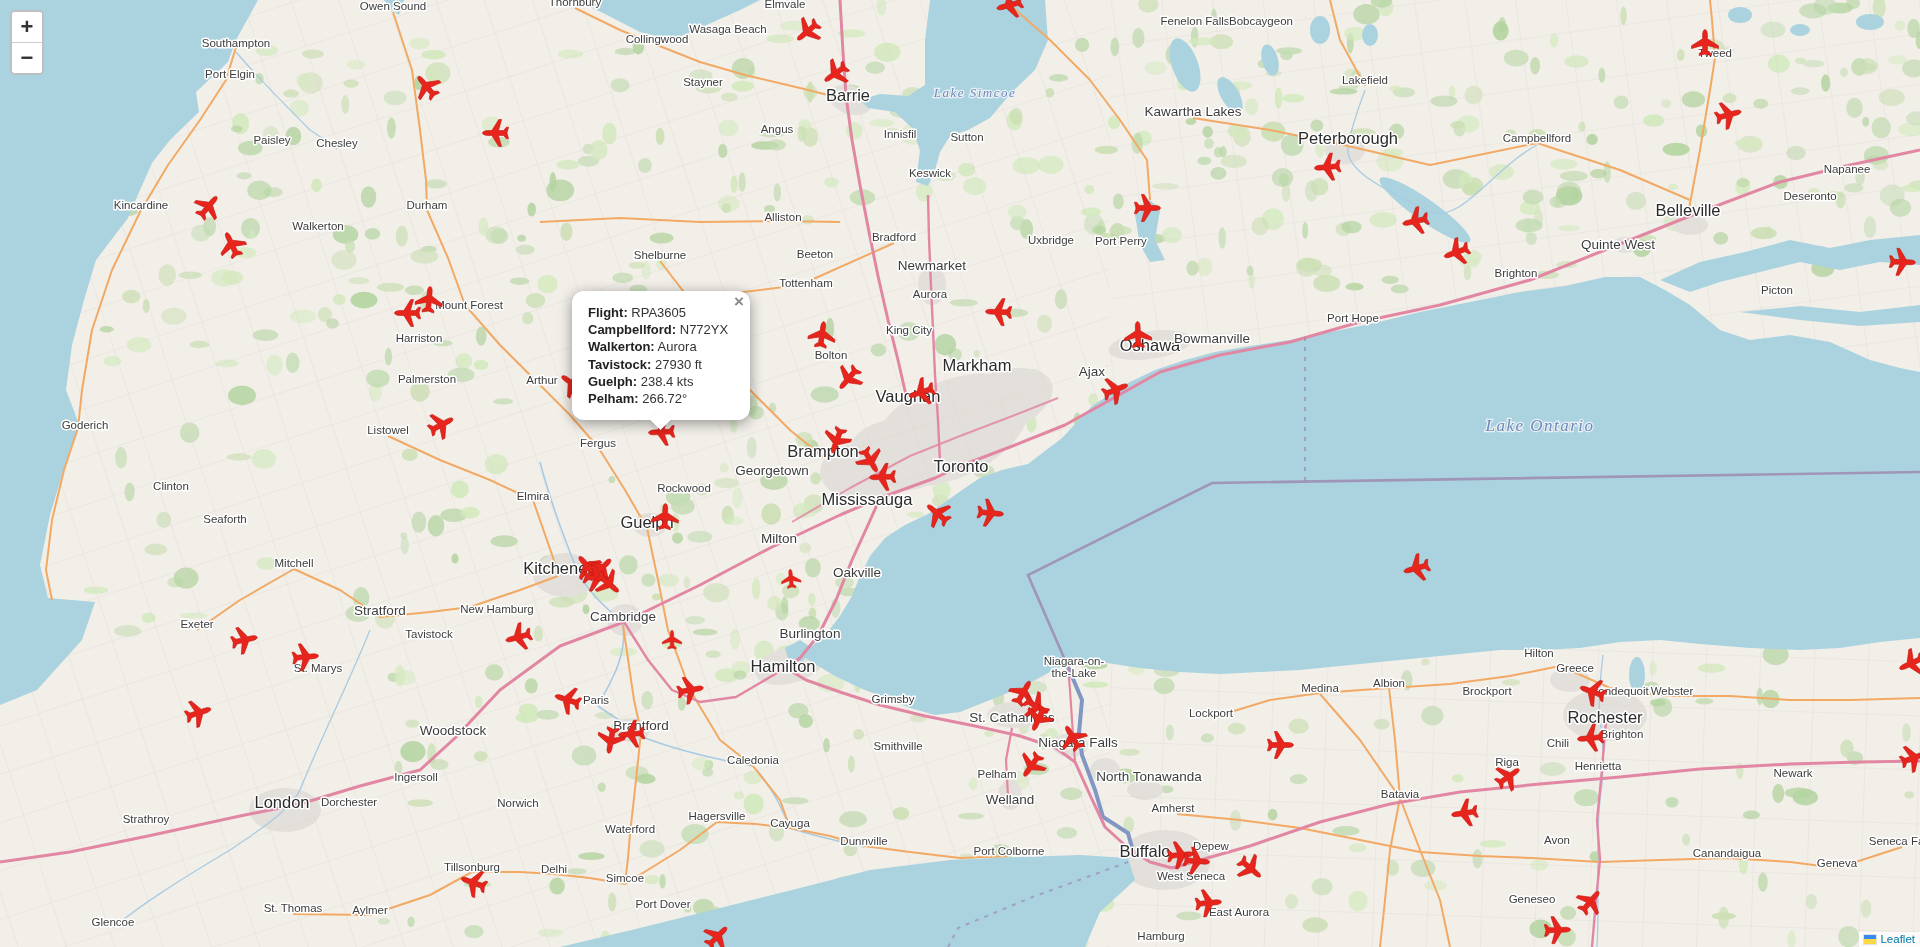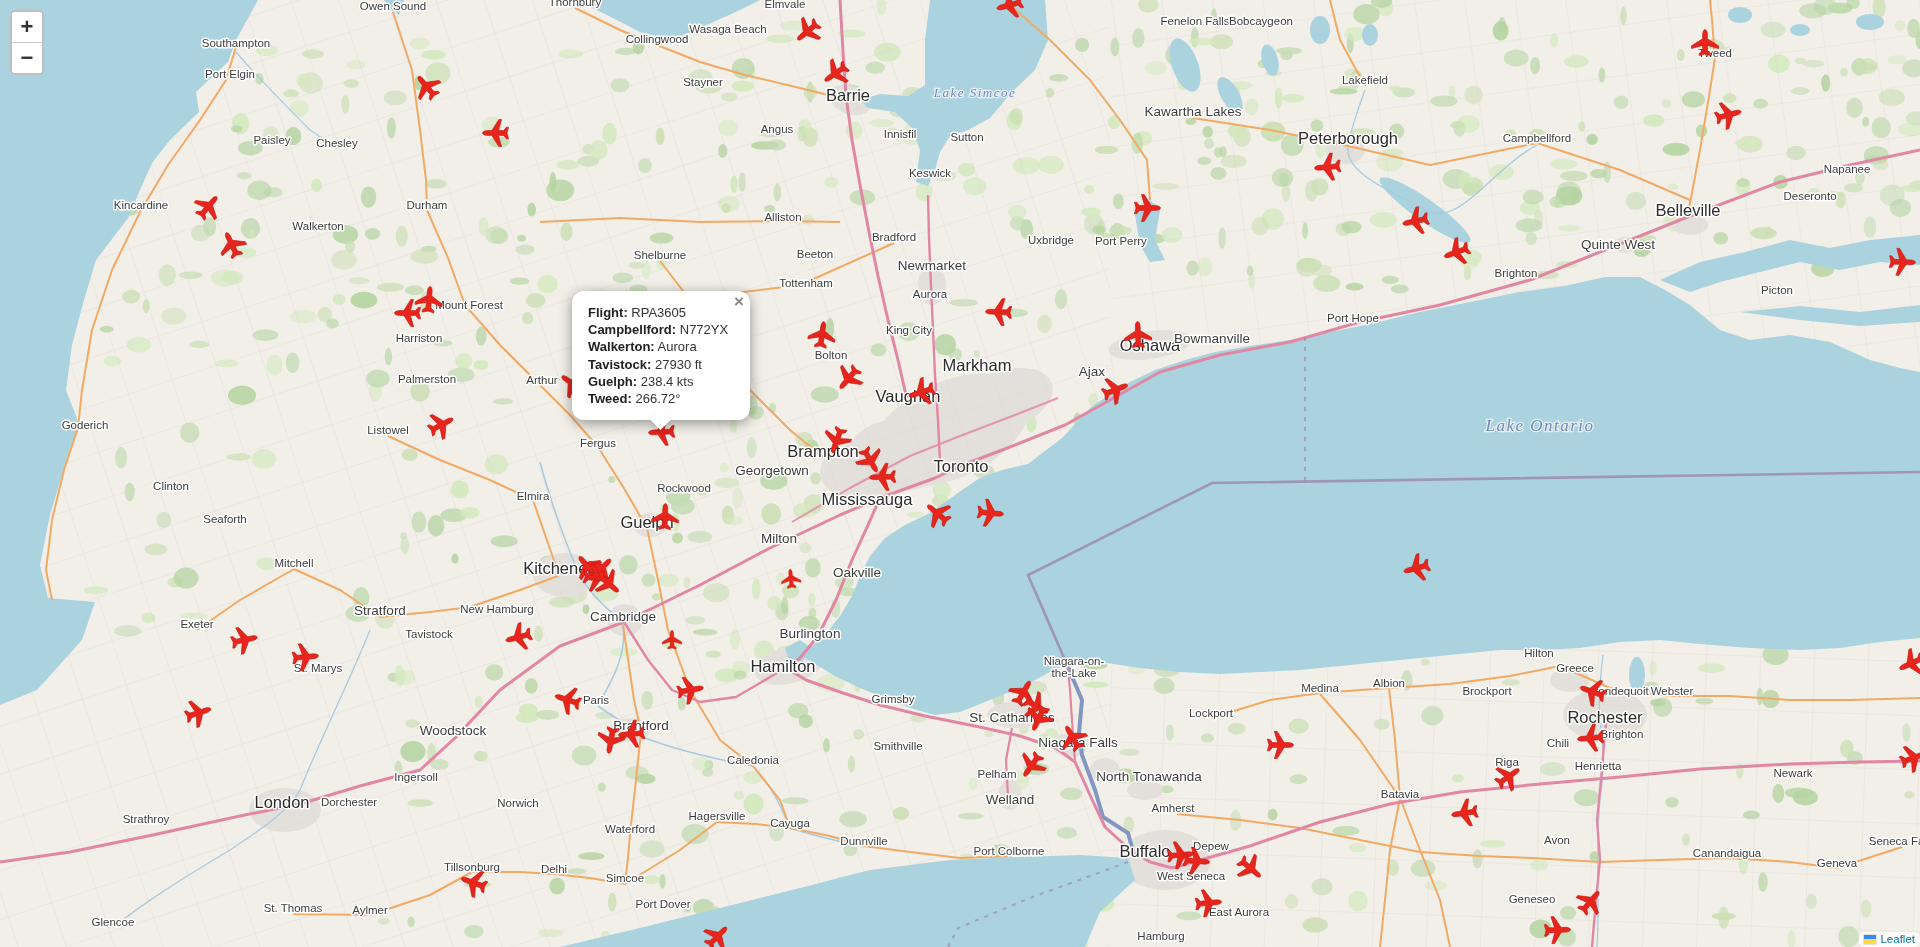--- a/index.html
+++ b/index.html
@@ -20,21 +20,21 @@
      box-shadow:0 3px 14px rgba(0,0,0,.4);padding:13px 20px 13px 16px;width:142px;}
   .popup-row{font-size:13px;line-height:17.2px;color:#333;white-space:nowrap;}
   .popup-row b{color:#222;}
   .popup-close{position:absolute;top:2px;right:6px;font-size:17px;color:#888;
      cursor:pointer;font-weight:bold;line-height:17px;}
   .popup-tip{position:absolute;left:50%;bottom:-7px;width:15px;height:15px;margin-left:-8px;
      background:#fff;transform:rotate(45deg);box-shadow:3px 3px 6px rgba(0,0,0,.12);}
 
   
   .attribution{position:absolute;right:0;bottom:0;z-index:40;background:rgba(255,255,255,.8);
-     padding:1px 5px 2px 5px;font-size:11.5px;color:#333;display:flex;align-items:center;gap:4px;border-radius:6px;}
+     padding:1px 5px 2px 5px;font-size:11.5px;color:#333;display:flex;align-items:center;gap:4px;}
   .attribution a{color:#0078A8;text-decoration:none;cursor:pointer;}
   .flag{display:inline-block;width:12px;height:9px;box-shadow:0 0 0 1px rgba(0,0,0,.1);}
   .flag .t{display:block;width:100%;height:50%;background:#338AF3;}
   .flag .b{display:block;width:100%;height:50%;background:#FFDA44;}
 </style>
 </head>
 <body>
 
 <div id="app">
   <svg id="map-svg" width="1920" height="947" viewBox="0 0 1920 947">
@@ -1066,21 +1066,21 @@
 
   <div class="popup" id="popup" style="left: 572px; top: 291px;">
     <div class="popup-wrap">
       <span class="popup-close">×</span>
       <div id="popup-rows">
           <div class="popup-row"><b>Flight:</b><span> RPA3605</span></div>
           <div class="popup-row"><b>Campbellford:</b><span> N772YX</span></div>
           <div class="popup-row"><b>Walkerton:</b><span> Aurora</span></div>
           <div class="popup-row"><b>Tavistock:</b><span> 27930 ft</span></div>
           <div class="popup-row"><b>Guelph:</b><span> 238.4 kts</span></div>
-          <div class="popup-row"><b>Tweed:</b><span> 266.72°</span></div>
+          <div class="popup-row"><b>Pelham:</b><span> 266.72°</span></div>
         </div>
       <div class="popup-tip"></div>
     </div>
   </div>
 
   <div class="zoom-control">
     <span class="zoom-btn">+</span>
     <span class="zoom-btn">−</span>
   </div>
 

